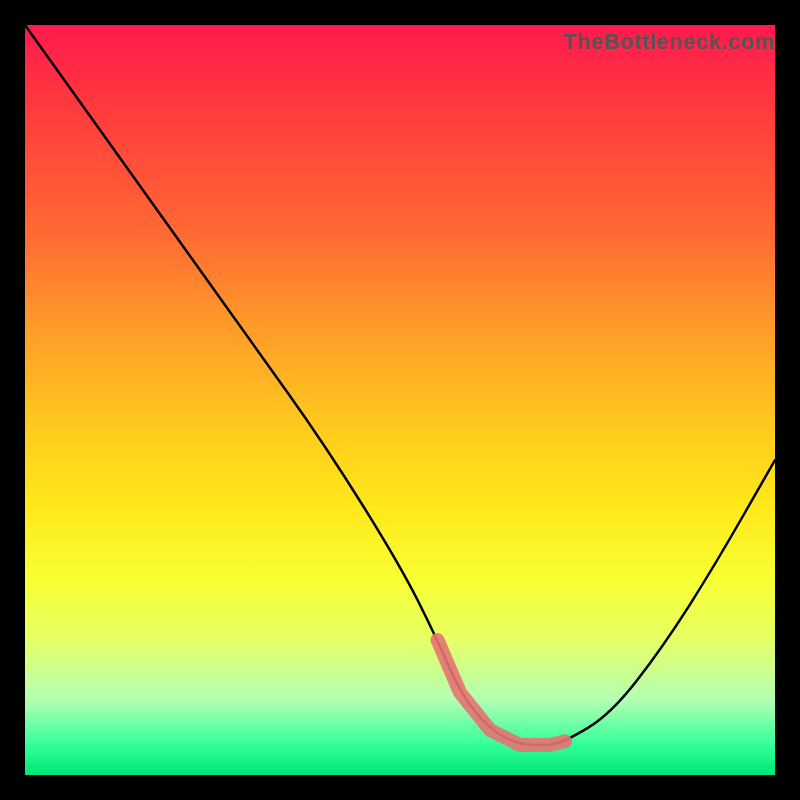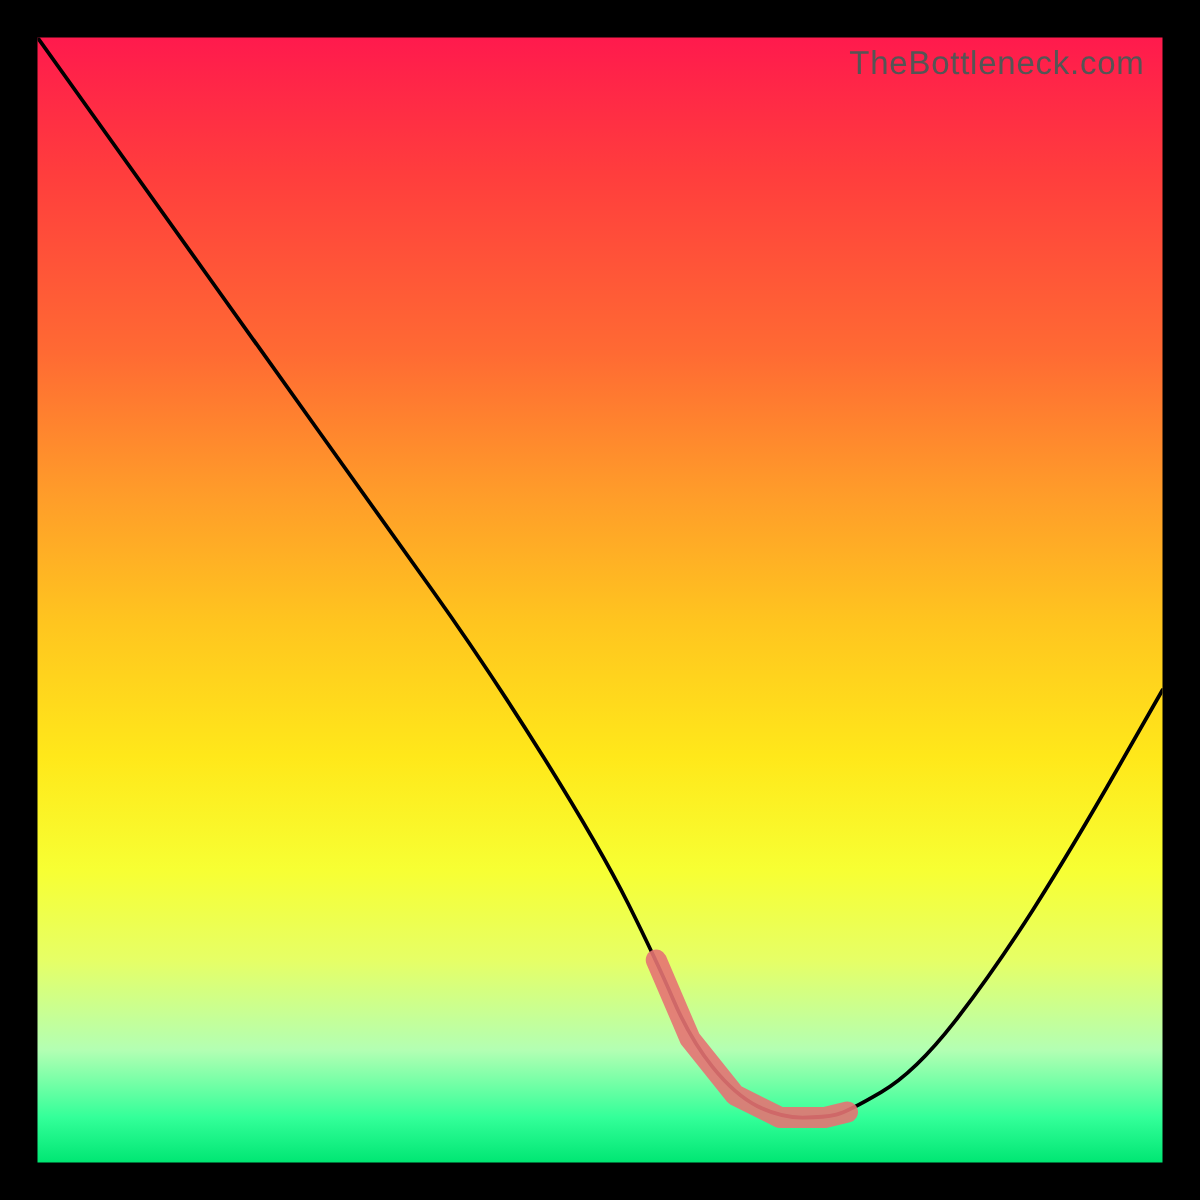--- a/index.html
+++ b/index.html
@@ -33,24 +33,24 @@
       #ffe81a 64%,
       #f7ff33 74%,
       #e6ff66 82%,
       #b3ffb3 90%,
       #33ff99 96%,
       #00e673 100%);
   }
   .watermark {
     position: absolute;
     top: 4px;
-    right: 12px;
+    right: 0;
     color: #555;
     font-size: 22px;
-    font-weight: 400;
+    font-weight: 700;
     letter-spacing: 0.5px;
     user-select: none;
   }
   svg.curve {
     position: absolute;
     left: 0;
     top: 0;
     width: 100%;
     height: 100%;
   }

